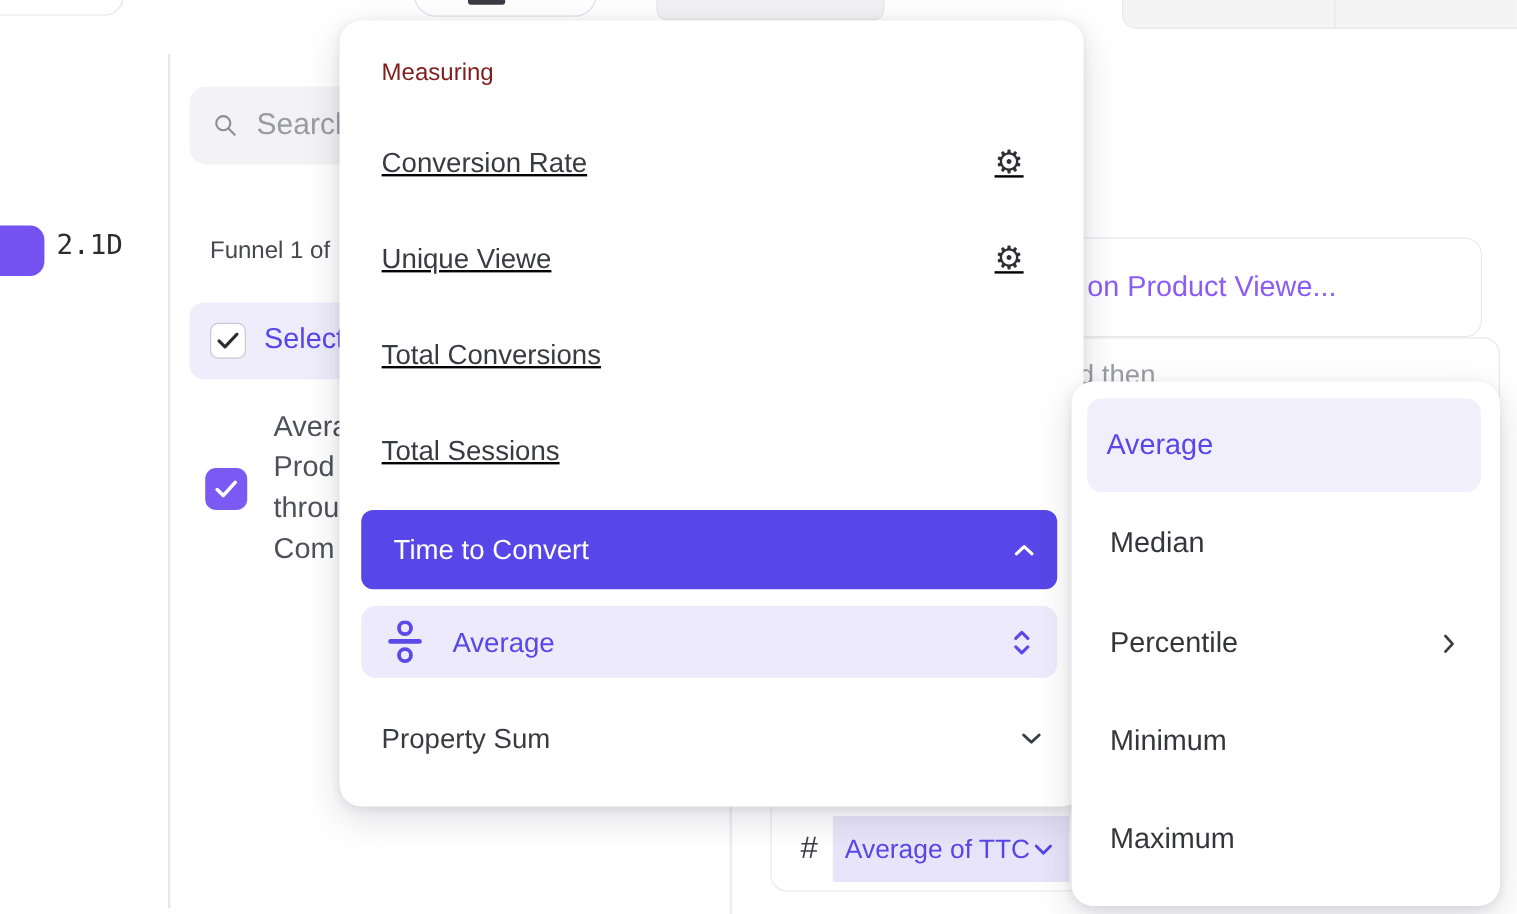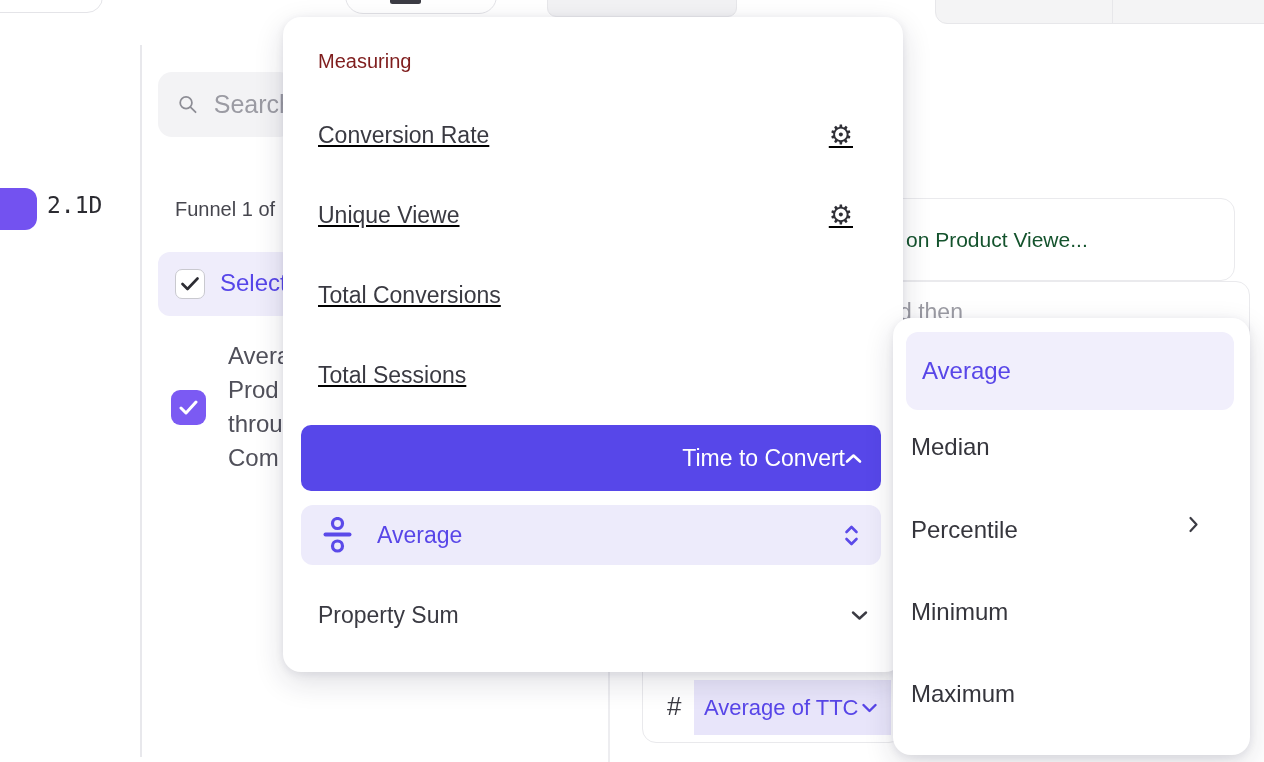--- a/index.html
+++ b/index.html
@@ -46,21 +46,21 @@
 
   .step-text { left:228px; top:339px; width:55px; overflow:hidden; z-index:1;
     font-size:24px; color:#50505a; line-height:34px; }
   .step-text div { white-space:nowrap; }
   .cb-purple { left:171px; top:390px; width:35px; height:35px; background:#7b5af3;
     border-radius:9px; display:flex; align-items:center; justify-content:center; z-index:1; }
 
   .card1 { left:860px; top:198px; width:375px; height:83px; background:#fff;
     border:1.5px solid #eaeaed; border-radius:14px; z-index:2;
     display:flex; align-items:center; padding-left:45px; }
-  .card1 .txt { font-size:21px; color:#14532d; white-space:nowrap; }
+  .card1 .txt { font-size:24px; color:#8b5cf6; white-space:nowrap; }
   .card2 { left:860px; top:281px; width:390px; height:120px; background:#fff;
     border:1.5px solid #eaeaed; border-radius:14px; z-index:2; }
   .card2 .txt { position:absolute; left:38px; top:17px; font-size:23px; color:#9c9ca4; white-space:nowrap; }
 
   .bottom-card { left:642px; top:608px; width:261px; height:135px; background:#fff;
     border:1.5px solid #e9e9ec; border-radius:14px; z-index:5; }
   .hash { position:absolute; left:24px; top:82px; font-size:26px; font-weight:500; color:#3b3b43; }
   .metric-pill { position:absolute; left:51px; top:71px; width:197px; height:55px;
     background:#e8e5fa; border-radius:0; display:flex; align-items:center;
     justify-content:space-between; padding:0 14px 0 10px; }
@@ -72,42 +72,42 @@
     z-index:10; }
   .menu-title { position:absolute; left:35px; top:33px; font-size:20px; color:#7f1d1d; }
   .menu-row { position:absolute; left:35px; width:535px; height:40px; display:flex;
     align-items:center; justify-content:space-between; cursor:pointer;text-decoration:underline; }
   .menu-row .lbl { font-size:23px; font-weight:500; color:#3a3a42; white-space:nowrap; }
   .row-1 { top:98px; } .row-2 { top:178px; } .row-3 { top:258px; } .row-4 { top:338px; }
   .gear { font-size:27px; color:#2f2f36; line-height:1; }
 
   .ttc-row { position:absolute; left:18px; top:408px; width:580px; height:66px;
     background:#5747e9; border-radius:10px; display:flex; align-items:center;
-    justify-content:flex-end; padding:0 19px 0 27px; cursor:pointer; }
+    justify-content:space-between; padding:0 19px 0 27px; cursor:pointer; }
   .ttc-row .lbl { font-size:23px; font-weight:500; color:#ffffff; white-space:nowrap; }
 
   .avg-row { position:absolute; left:18px; top:488px; width:580px; height:60px;
     background:#edebfb; border-radius:12px; display:flex; align-items:center;
     padding:0 22px; cursor:pointer; }
   .avg-row .lbl { font-size:23px; font-weight:500; color:#5846e8; margin-left:25px; flex:1; white-space:nowrap; }
 
   .psum-row { position:absolute; left:35px; top:578px; width:550px; height:40px;
     display:flex; align-items:center; justify-content:space-between; cursor:pointer; }
   .psum-row .lbl { font-size:23px; font-weight:500; color:#3a3a42; white-space:nowrap; }
 
   
   .panel-right { left:893px; top:318px; width:357px; height:437px; background:#fff;
     border-radius:18px; box-shadow:0 10px 30px rgba(25,25,60,0.14), 0 2px 8px rgba(25,25,60,0.08);
     z-index:20; }
   .agg-sel { position:absolute; left:13px; top:14px; width:328px; height:78px;
     background:#f1effc; border-radius:12px; display:flex; align-items:center;
     padding-left:16px; cursor:pointer; }
   .agg-sel .lbl { font-size:24px; font-weight:500; color:#5846e8; white-space:nowrap; }
-  .agg-row { position:absolute; left:18px; width:288px; height:40px; display:flex;
-    justify-content:space-between; cursor:pointer; }
+  .agg-row { position:absolute; left:32px; width:288px; height:40px; display:flex;
+    align-items:center; justify-content:space-between; cursor:pointer; }
   .agg-row .lbl { font-size:24px; font-weight:500; color:#35353c; white-space:nowrap; }
   .agg-2 { top:115px; } .agg-3 { top:198px; } .agg-4 { top:280px; } .agg-5 { top:362px; }
 </style>
 </head>
 <body>
 
 <div id="stage">
 
   <div class="abs tl-card"></div>
   <div class="abs v-divider"></div>

